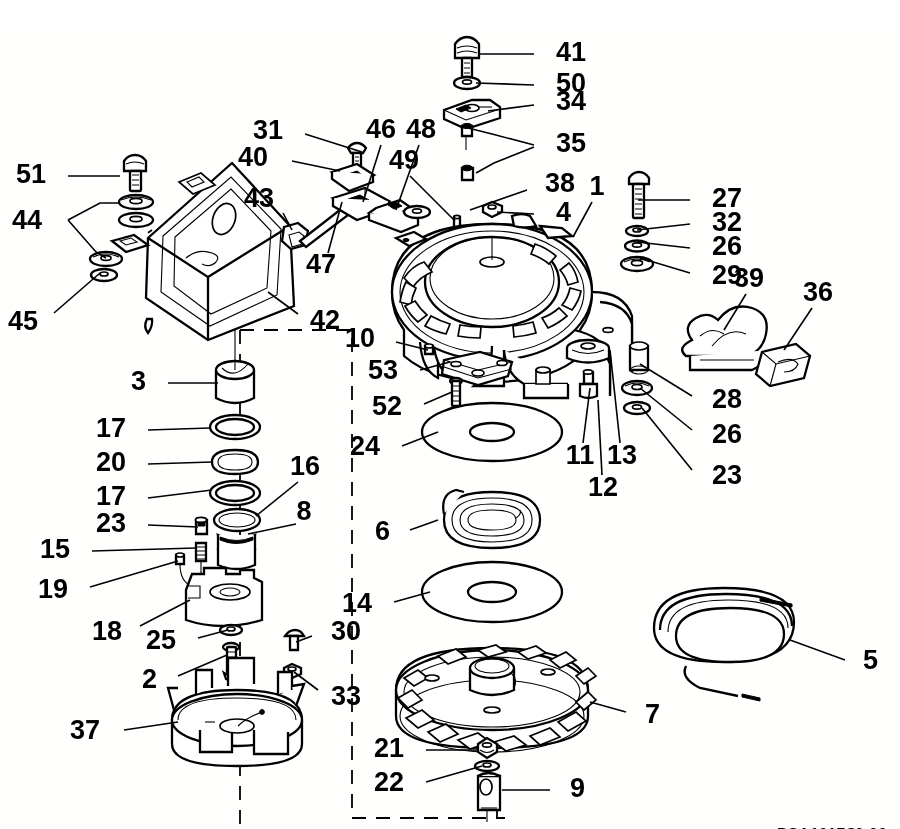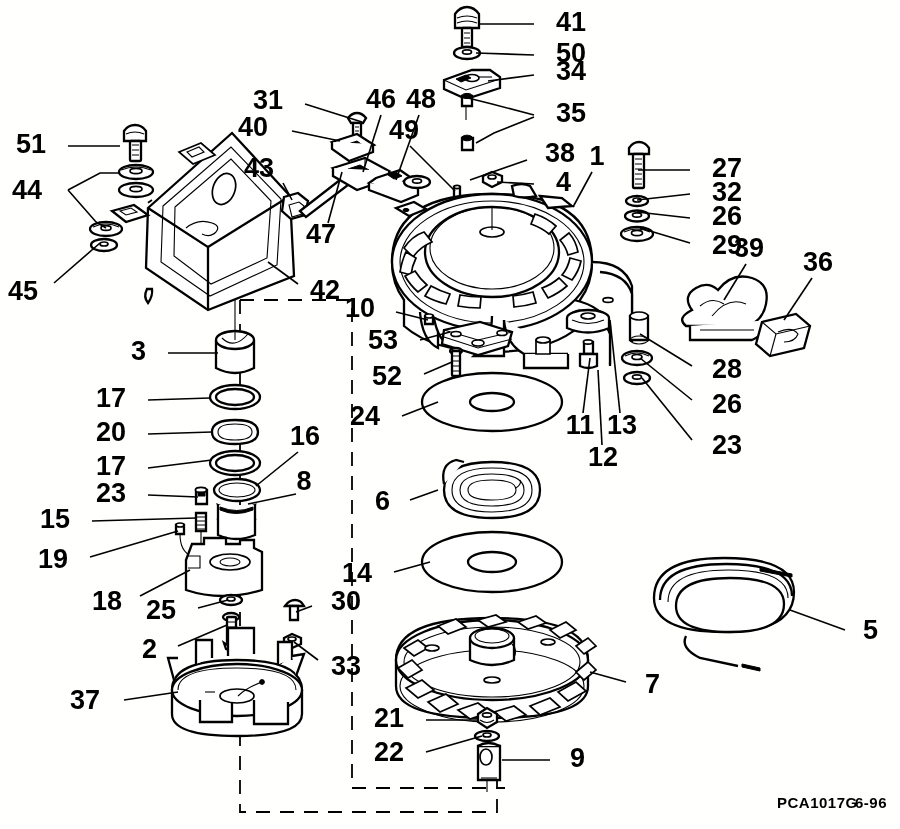--- a/index.html
+++ b/index.html
@@ -1,18 +1,18 @@
 <!DOCTYPE html>
 <html><head>
 <meta charset="utf-8">
 <style>
   html,body{margin:0;padding:0;background:#fff;}
   body{width:900px;height:829px;overflow:hidden;
        font-family:"Liberation Sans", sans-serif;}
-  #sheet{position:relative;width:900px;height:744px;background:#fffffe;}
+  #sheet{position:relative;width:900px;height:744px;background:#fffffe;margin-top:30px;}
   svg{display:block;}
   .leader{stroke:#000;stroke-width:1.6;fill:none;}
   .dash{stroke:#000;stroke-width:1.8;fill:none;stroke-dasharray:14 10;}
   .lbl{font-family:"Liberation Sans", sans-serif;font-weight:bold;
        font-size:27px;fill:#000;dominant-baseline:middle;}
   .foot{font-family:"Liberation Sans", sans-serif;font-weight:bold;
         font-size:15px;fill:#000;letter-spacing:.5px;}
   .p{fill:#fff;stroke:#000;stroke-width:1.7;}
   .pb{fill:#fff;stroke:#000;stroke-width:2.3;}
   .thin{fill:none;stroke:#000;stroke-width:1.1;}

